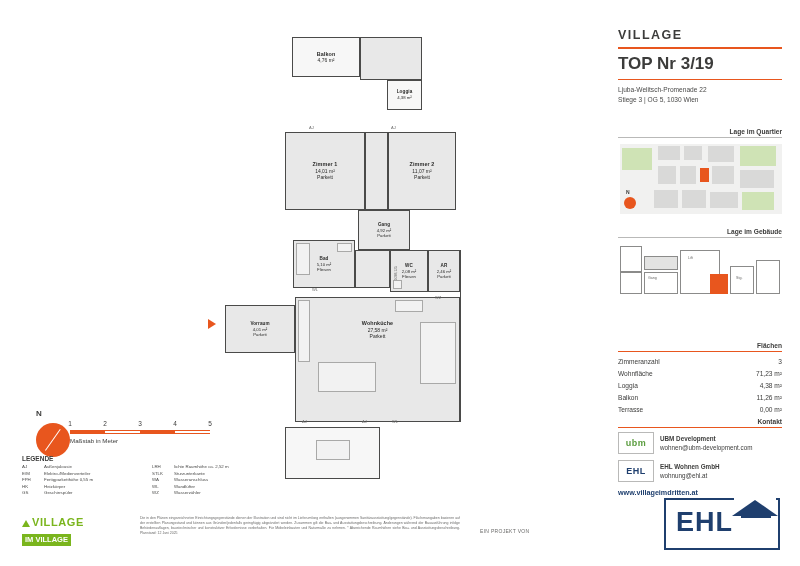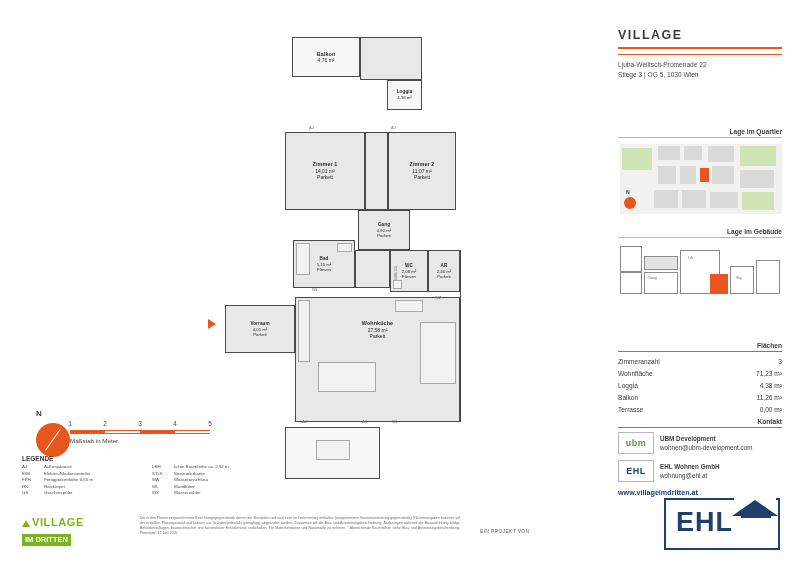--- a/index.html
+++ b/index.html
@@ -599,33 +599,34 @@
             <div class="legend-val">Wasserzähler</div>
           </div>
         </div>
       </div>
     </div>
 
     <div class="village-logo">
       <div class="vl-bar vl-top">
         <span class="vl-leaf"></span><span>VILLAGE</span>
       </div>
-      <div class="vl-bottom">IM DRITTEN</div>
+      <div class="vl-bottom">IM VILLAGE</div>
     </div>
 
     <div class="disclaimer">Die in den Plänen eingezeichneten Einrichtungsgegenstände dienen der Illustration und sind nicht im Lieferumfang enthalten (ausgenommen Sanitärausstattung/gegenstände). Flächenangaben basieren auf der erstellten Planungsstand und können aus Gründen/jedenfalls geringfügig abgeändert werden. Zusammen gilt die Bau- und Ausstattungsbeschreibung. Änderungen während der Bauausführung infolge Behördenauflagen, baustechnischer und konstruktiver Erfordernisse vorbehalten. Für Möbeleinbauten und Naturmaße zu nehmen. * Abweichende Raumhöhen siehe Bau- und Ausstattungsbeschreibung. Planstand: 12 Juni 2025</div>
 
     <div class="projekt-von">EIN PROJEKT VON</div>
   </div>
 
   <div class="right">
 
     <div class="rp" style="top:28px;">
       <div class="brand-village">VILLAGE</div>
       <div class="hr-orange"></div>
+      <div class="top-nr">TOP Nr 3/19</div>
       <div class="hr-orange"></div>
       <div class="addr">
         <div>Ljuba-Welitsch-Promenade 22</div>
         <div>Stiege 3 | OG 5, 1030 Wien</div>
       </div>
     </div>
 
     <div class="rp" style="top:128px;">
       <div class="sec-head">Lage im Quartier</div>
       <div class="hr-thin"></div>

